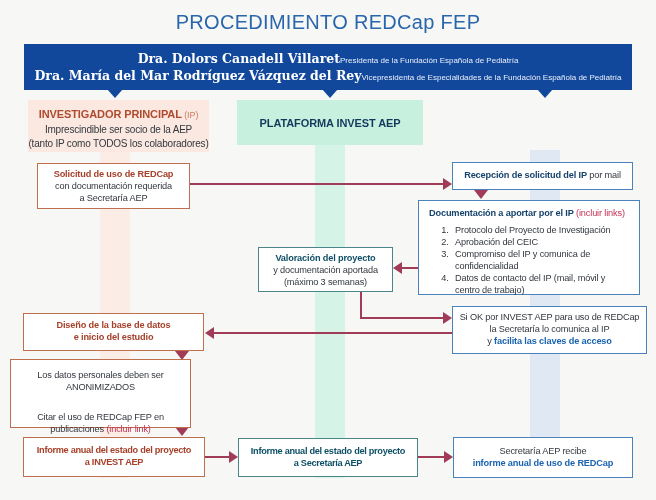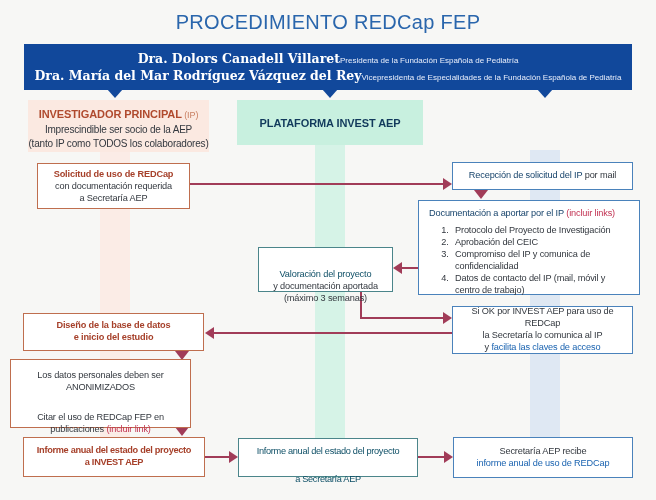--- a/index.html
+++ b/index.html
@@ -37,32 +37,32 @@
   .stripe-ip{left:100px;top:152px;height:326px;background:#fbece6;}
   .stripe-plat{left:315px;top:145px;height:333px;background:#d6f3e7;}
   .stripe-sec{left:530px;top:150px;height:328px;background:#dfe8f3;}
 
   .box{position:absolute;background:#ffffff;box-sizing:border-box;z-index:2;
        font-size:9.2px;letter-spacing:-.15px;color:#33383f;text-align:center;line-height:1.3;}
   .b-rust{border:1px solid #bf6e4e;}
   .b-blue{border:1px solid #4a82bb;}
   .b-teal{border:1px solid #4b858a;}
   .t-rust{font-weight:bold;color:#a6402a;}
-  .t-navy{font-weight:normal;color:#16436b;margin-top:16px;}
-  .t-blue{font-weight:normal;color:#1a63b0;}
+  .t-navy{font-weight:bold;color:#16436b;}
+  .t-blue{font-weight:bold;color:#1a63b0;}
   .t-crimson{color:#c23353;}
   .vcenter{display:flex;flex-direction:column;justify-content:center;}
 
   .box-solicitud{left:37px;top:163px;width:153px;height:46px;padding-top:5px;}
   .box-recepcion{left:452px;top:162px;width:181px;height:28px;}
   .box-documentacion{left:418px;top:200px;width:222px;height:95px;text-align:left;padding:7px 8px 0 10px;}
   .box-documentacion ol{margin:5px 0 0 0;padding-left:22px;}
   .box-documentacion li{margin:0;padding-left:4px;}
   .box-valoracion{left:258px;top:247px;width:135px;height:45px;padding-top:5px;}
-  .box-siok{left:452px;top:306px;width:181px;height:48px;}
+  .box-siok{left:452px;top:306px;width:195px;height:48px;}
   .box-diseno{left:23px;top:313px;width:181px;height:38px;}
   .box-anonimizados{left:10px;top:359px;width:181px;height:69px;padding-top:10px;}
   .box-anonimizados .para2{margin-top:18px;}
   .box-informe-invest{left:23px;top:437px;width:182px;height:40px;letter-spacing:-.3px;}
   .box-informe-secretaria{left:238px;top:438px;width:180px;height:39px;letter-spacing:-.3px;}
   .box-recibe{left:453px;top:437px;width:180px;height:41px;}
 
   .aline{position:absolute;background:#a13c58;z-index:1;}
   .ahead{position:absolute;width:0;height:0;z-index:1;}
   .ahead-right{border-top:6px solid transparent;border-bottom:6px solid transparent;border-left:9px solid #a13c58;}

